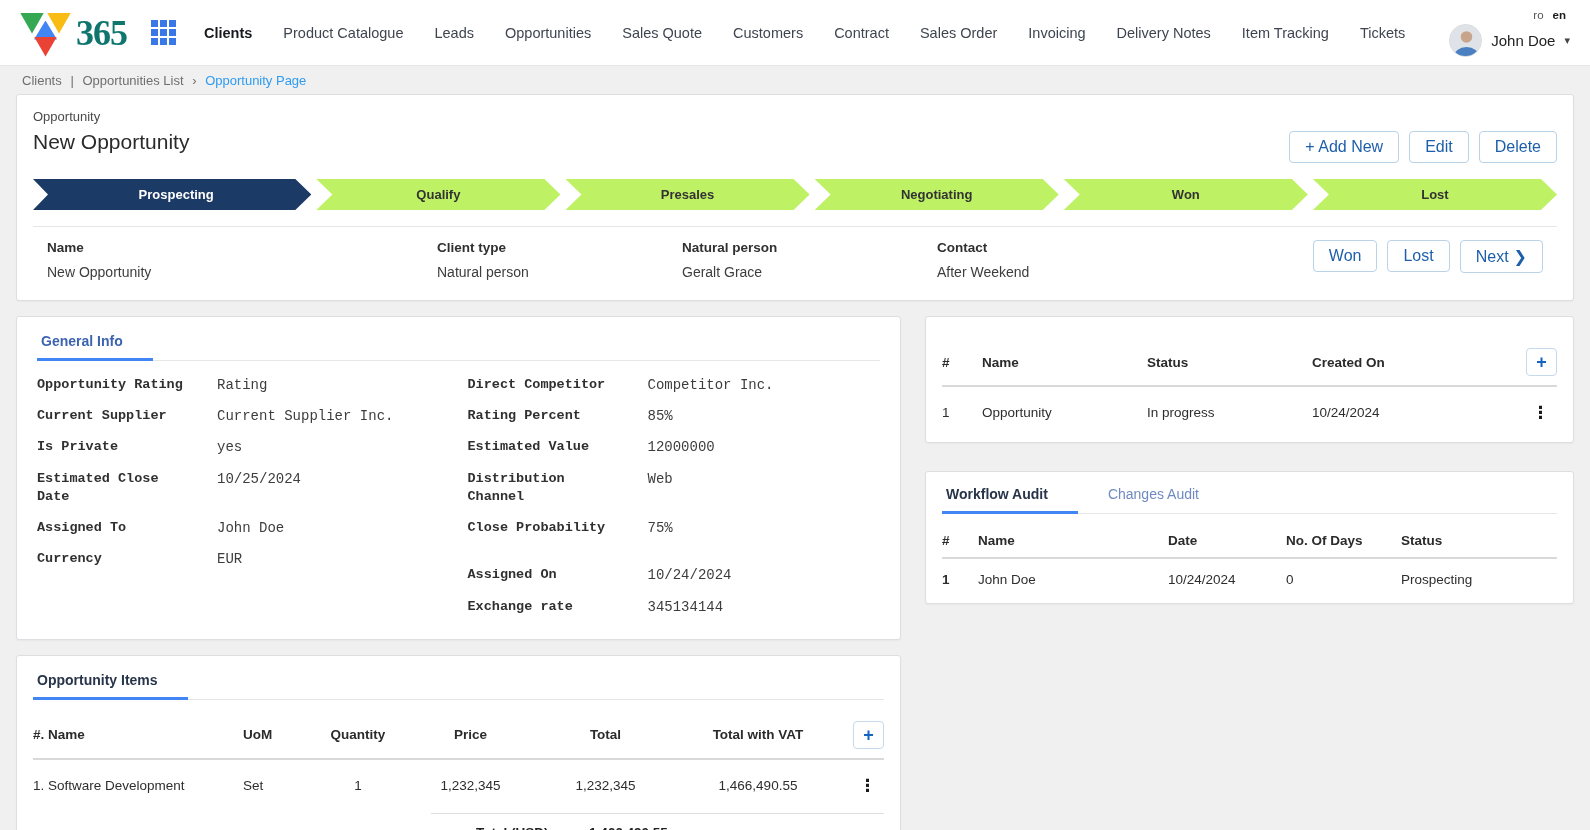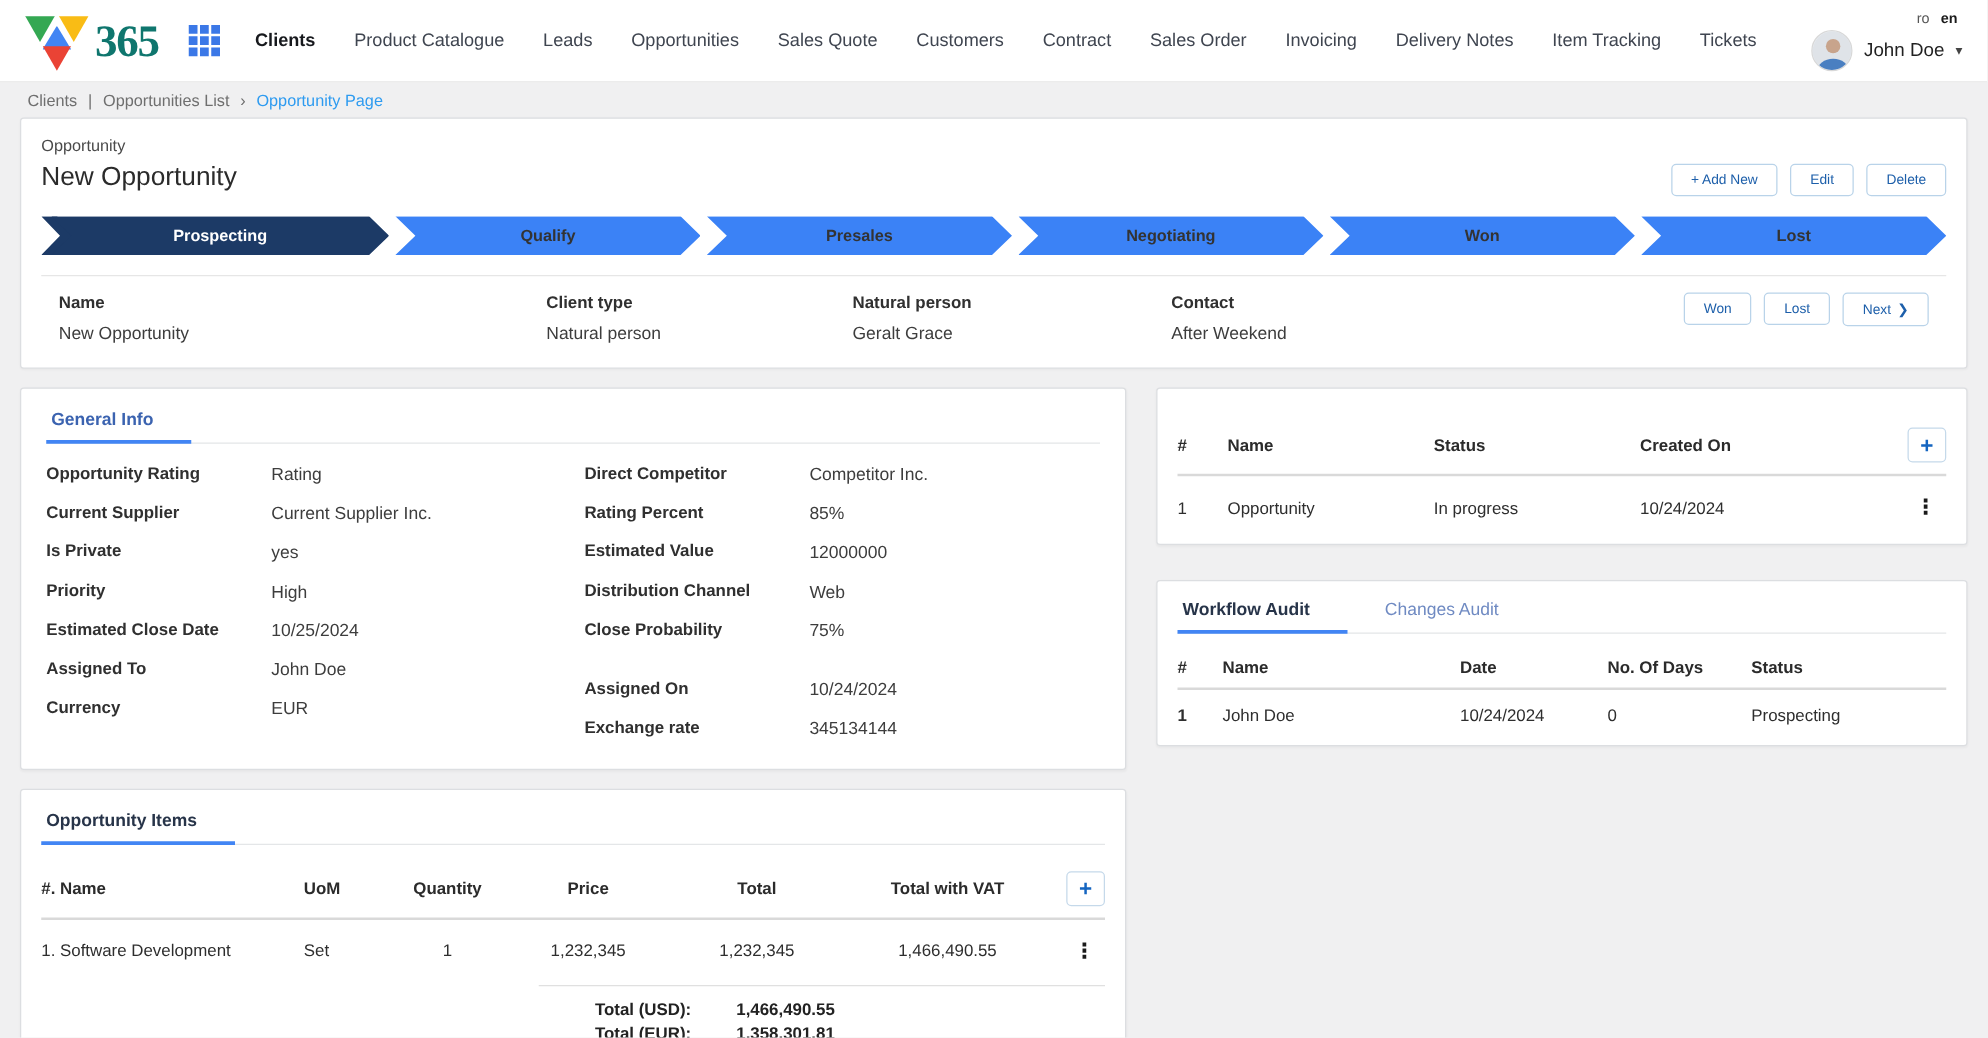--- a/index.html
+++ b/index.html
@@ -45,31 +45,31 @@
   .content { padding: 0 16px; }
   .card { background:#fff; border:1px solid #dcdee1; border-radius:3px; box-shadow:0 1px 2px rgba(0,0,0,.04); }
   
   .head-card { padding: 14px 16px 0; }
   .title-row { display:flex; align-items:flex-start; }
   .obj-type { font-size:13px; color:#4a4a4a; margin-bottom:6px; }
   .obj-title { font-size:21px; font-weight:400; color:#2b2b2b; }
   .title-actions { margin-left:auto; display:flex; gap:10px; margin-top:22px; }
   .btn {
     background:#fff; border:1px solid #b9d3e9; border-radius:4px;
-    color:var(--button-blue,#1d5faa); font-size:11px; font-weight:500;
+    color:var(--button-blue,#1d5faa); font-size:16px; font-weight:500;
     padding:6px 15px; cursor:pointer; font-family:inherit; white-space:nowrap;
   }
   
   .stages { display:flex; gap:5px; margin-top:16px; height:31px; }
   .stage-wrap { flex:1; display:flex; }
   .stage-wrap.first { flex:1.14; }
   .stage-tip { width:30px; background:var(--navy-stage,#1c3a66);
     clip-path:polygon(0 0,42% 0,100% 50%,42% 100%,0 100%,50% 50%); }
   .stage {
-    flex:1; background:#3b82f6; color:#333; font-size:13px; font-weight:700;
+    flex:1; background:#bef264; color:#333; font-size:13px; font-weight:700;
     display:flex; align-items:center; justify-content:center; cursor:pointer;
     clip-path:polygon(0 0,calc(100% - 16px) 0,100% 50%,calc(100% - 16px) 100%,0 100%,16px 50%);
   }
   .stage-wrap.first .stage { margin-left:-22px; }
   .stage.active { background:var(--navy-stage,#1c3a66); color:#fff; }
   .head-divider { border-top:1px solid #e6e6e6; margin-top:16px; }
   .fields-row { display:flex; padding:13px 14px 20px; }
   .field { padding-right:20px; }
   .field.w1{ width:390px; } .field.w2{ width:245px; } .field.w3{ width:255px; }
   .f-label { font-size:13.5px; font-weight:700; color:#303030; margin-bottom:9px; }
@@ -84,21 +84,21 @@
   .tabbar { border-bottom:1px solid #e4e6e8; display:flex; gap:26px; }
   .tab { font-size:14px; font-weight:700; padding:2px 30px 9px 4px; cursor:pointer; border-bottom:3px solid transparent; margin-bottom:-1px; white-space:nowrap; }
   .tab.active { border-bottom-color:var(--accent-blue,#4285f4); }
   .tab.c-blue { color:#3b63b0; }
   .tab.c-dark { color:#273449; }
   .tab.c-gray { color:#98a2b3; font-weight:400; }
   .tab.c-bluegray { color:#6f8ac2; font-weight:400; }
   
   .gi-card { padding:14px 20px 10px; }
   .gi-grid { display:grid; grid-template-columns:1fr 1fr; column-gap:18px; margin-top:15px; }
-  .gi-row { display:grid; grid-template-columns:152px 1fr; column-gap:28px; margin-bottom:13px; align-items:start; }
+  .gi-row { display:grid; grid-template-columns:152px 1fr; column-gap:28px; margin-bottom:13px; align-items:start;font-family:Liberation Mono, monospace; }
   .gi-label { font-size:13.5px; font-weight:700; color:#303030; line-height:1.35; }
   .gi-value { font-size:14px; color:#3d3d3d; line-height:1.3; }
   .gi-spacer { height:16px; }
   
   .tbl-head, .tbl-row { display:grid; align-items:center; }
   .tbl-head { padding:9px 0 9px; border-bottom:2px solid #d9d9d9; font-size:13.5px; font-weight:700; color:#2b2b2b; }
   .tbl-row { padding:15px 0; font-size:13.5px; color:#2e2e2e; }
   .cases-grid { grid-template-columns:40px 165px 165px 1fr 44px; }
   .wf-grid { grid-template-columns:36px 190px 118px 115px 1fr; }
   .items-grid { grid-template-columns:210px 70px 90px 135px 135px 170px 1fr; }
@@ -263,24 +263,20 @@
               </div>
             <div class="gi-row">
                 <div class="gi-label">Current Supplier</div>
                 <div class="gi-value">Current Supplier Inc.</div>
               </div>
             <div class="gi-row">
                 <div class="gi-label">Is Private</div>
                 <div class="gi-value">yes</div>
               </div>
             <div class="gi-row">
-                <div class="gi-label">Priority</div>
-                <div class="gi-value">High</div>
-              </div>
-            <div class="gi-row">
                 <div class="gi-label">Estimated Close Date</div>
                 <div class="gi-value">10/25/2024</div>
               </div>
             <div class="gi-row">
                 <div class="gi-label">Assigned To</div>
                 <div class="gi-value">John Doe</div>
               </div>
             <div class="gi-row">
                 <div class="gi-label">Currency</div>
                 <div class="gi-value">EUR</div>

